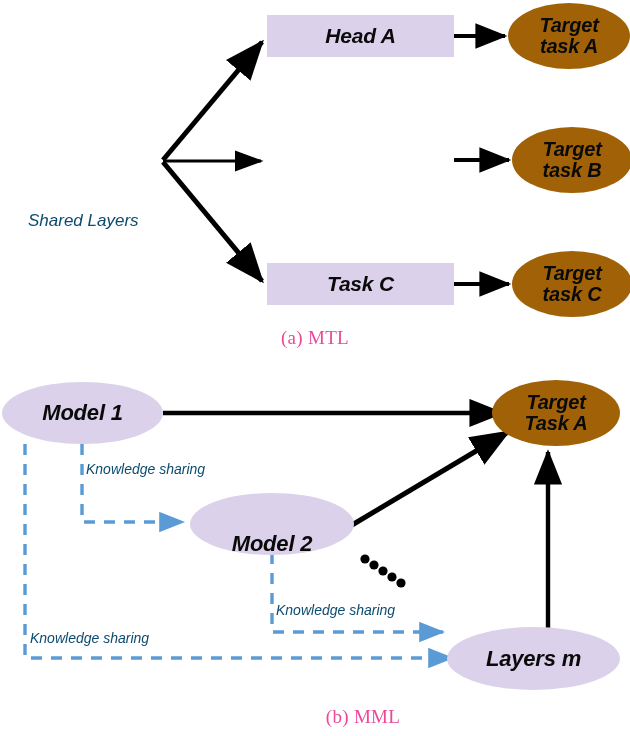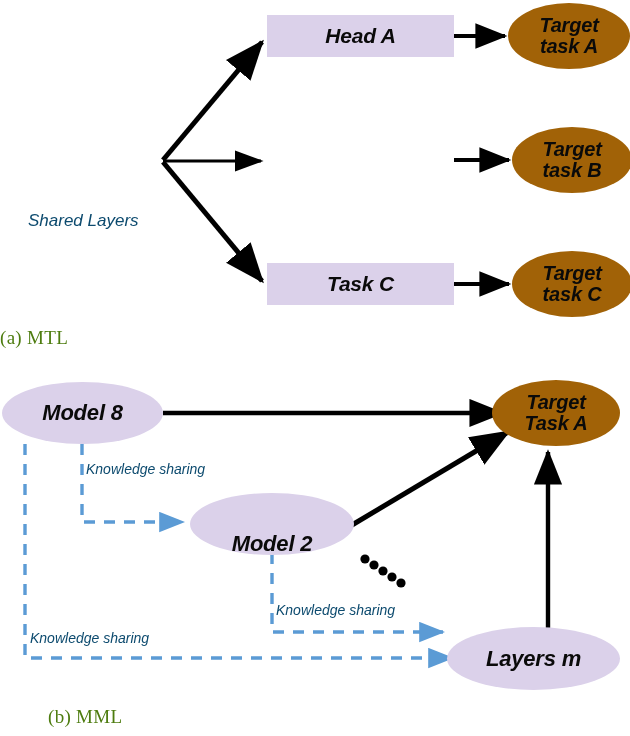--- a/index.html
+++ b/index.html
@@ -33,23 +33,23 @@
 
   
   .itext{
     position:absolute;font-style:italic;color:#0c4a6e;
     font-size:17px;white-space:nowrap;
   }
   .ks{font-size:14px;}
 
   
   .caption{
-    position:absolute;width:630px;
+    position:absolute;width:630px;text-align:center;
     font-family:"Liberation Serif", serif;
-    font-size:19px;color:#4d7c0f;letter-spacing:.3px;
+    font-size:19px;color:#ec4899;letter-spacing:.3px;
   }
 </style>
 </head>
 <body>
 
 <div class="stage">
 
   <svg class="layer" viewBox="0 0 630 736">
     <defs>
       <marker id="ah-black" markerWidth="9" markerHeight="9" refX="7.4" refY="3.2" orient="auto" markerUnits="strokeWidth">
@@ -139,21 +139,21 @@
 task B</span>
   </div>
   <div class="node ellipse-gray" style="left:512px;top:251px;width:120px;height:66px;">
     <span class="node-label lbl-20">Target
 task C</span>
   </div>
 
   <div class="caption" style="top:327px;">(a)  MTL</div>
 
   <div class="node ellipse-purple" style="left:2px;top:382px;width:161px;height:62px;">
-    <span class="node-label lbl-22">Model 8</span>
+    <span class="node-label lbl-22">Model 1</span>
   </div>
 
   <div class="node ellipse-purple" style="left:190px;top:493px;width:164px;height:62px;align-items:flex-end;">
     <span class="node-label lbl-22">Model 2</span>
   </div>
 
   <div class="node ellipse-purple" style="left:447px;top:627px;width:173px;height:63px;">
     <span class="node-label lbl-22">Layers m</span>
   </div>
 

